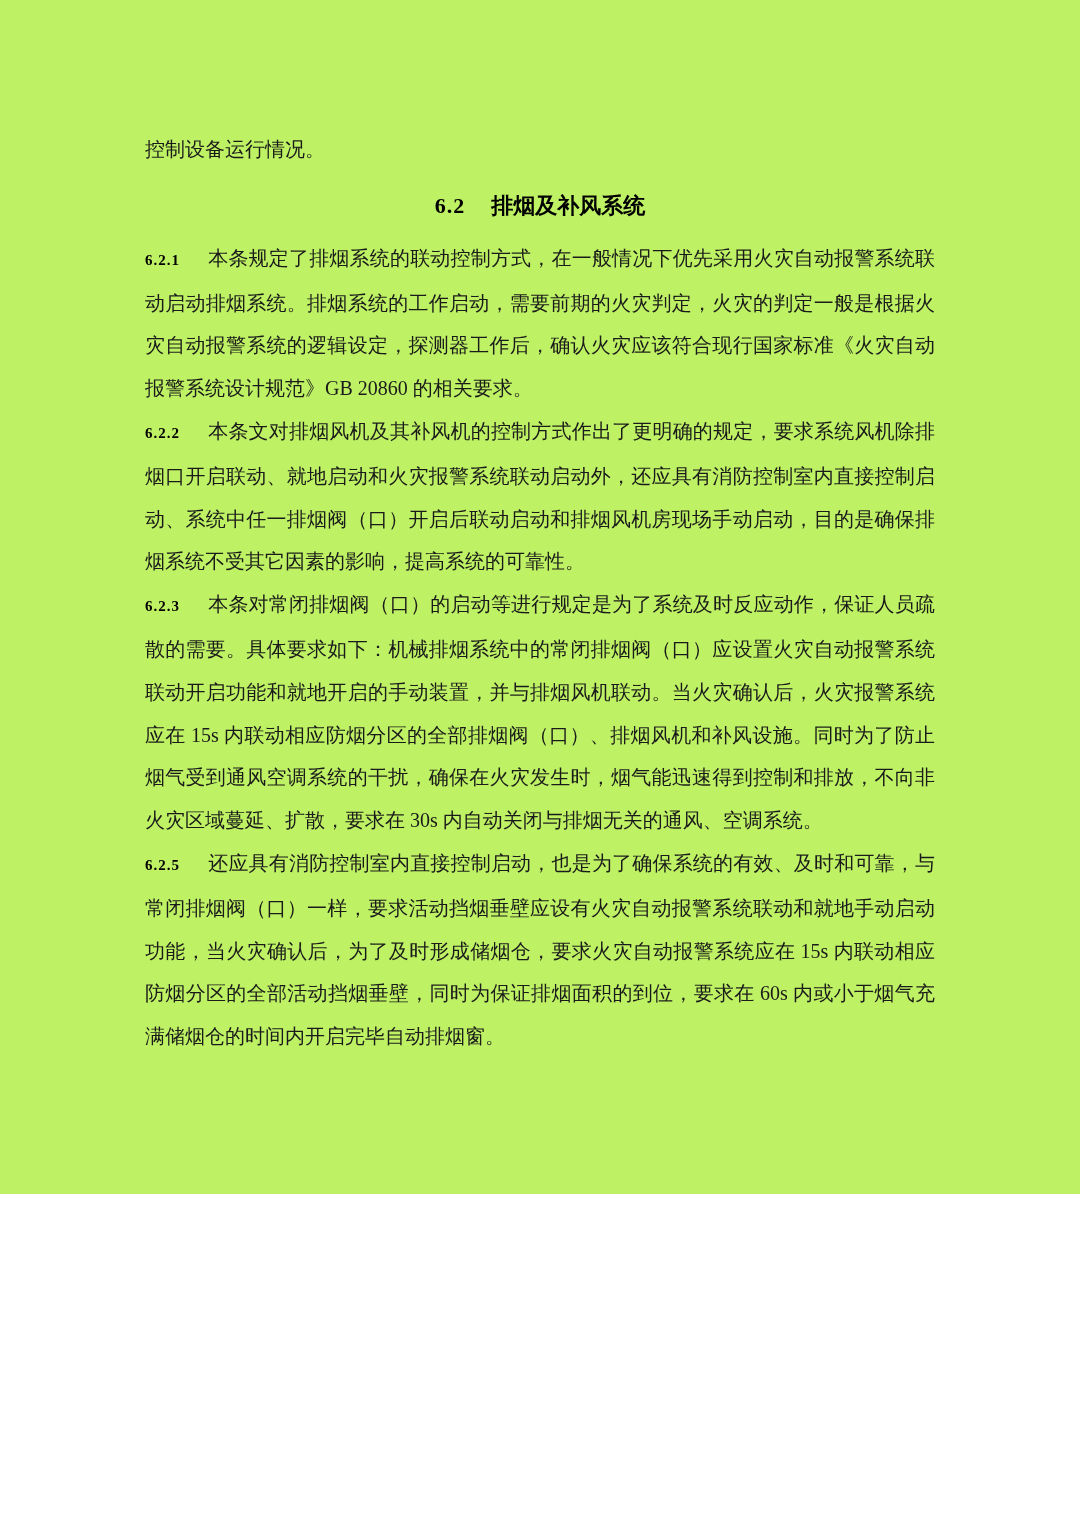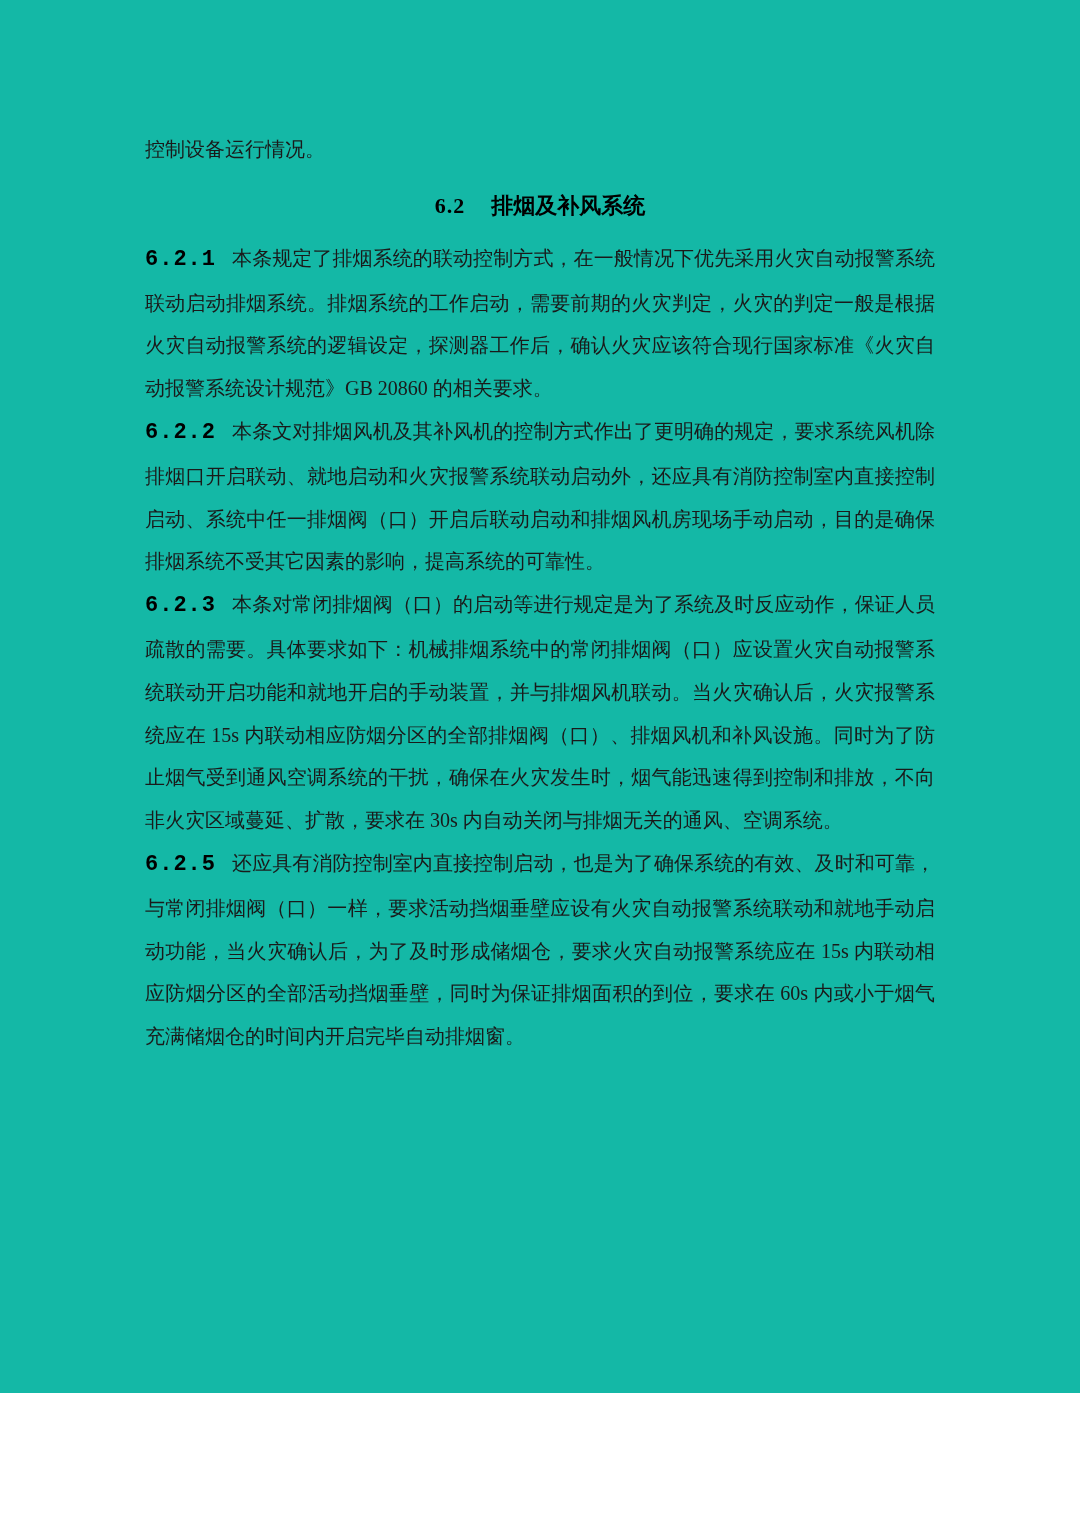--- a/index.html
+++ b/index.html
@@ -3,22 +3,22 @@
 <meta charset="utf-8">
 <style>
   html, body {
     margin: 0;
     padding: 0;
     background: #ffffff;
   }
   .page {
     position: relative;
     width: 1080px;
-    height: 1393px;
-    background: #14b8a6;
+    height: 1194px;
+    background: #bef264;
     color: #111111;
     font-family: "Liberation Serif", "DejaVu Serif", serif;
     overflow: hidden;
     box-sizing: border-box;
   }
   .content {
     position: absolute;
     left: 145px;
     top: 128px;
     width: 790px;
@@ -47,24 +47,24 @@
   }
   .clause {
     margin: 0;
     font-size: 20px;
     line-height: 42.8px;
     text-align: justify;
     text-justify: inter-ideograph;
     color: #1a1a1a;
   }
   .clause .num {
-    font-family: Liberation Mono, monospace;
+    font-family: Liberation Serif, serif;
     font-weight: bold;
-    font-size: 22px;
-    margin-right: 16px;
+    font-size: 15px;
+    margin-right: 28px;
     letter-spacing: 1px;
     color: #000000;
   }
   .indented {
     text-indent: 2em;
   }
   .page-number {
     position: absolute;
     top: 1390px;
     left: 145px;

